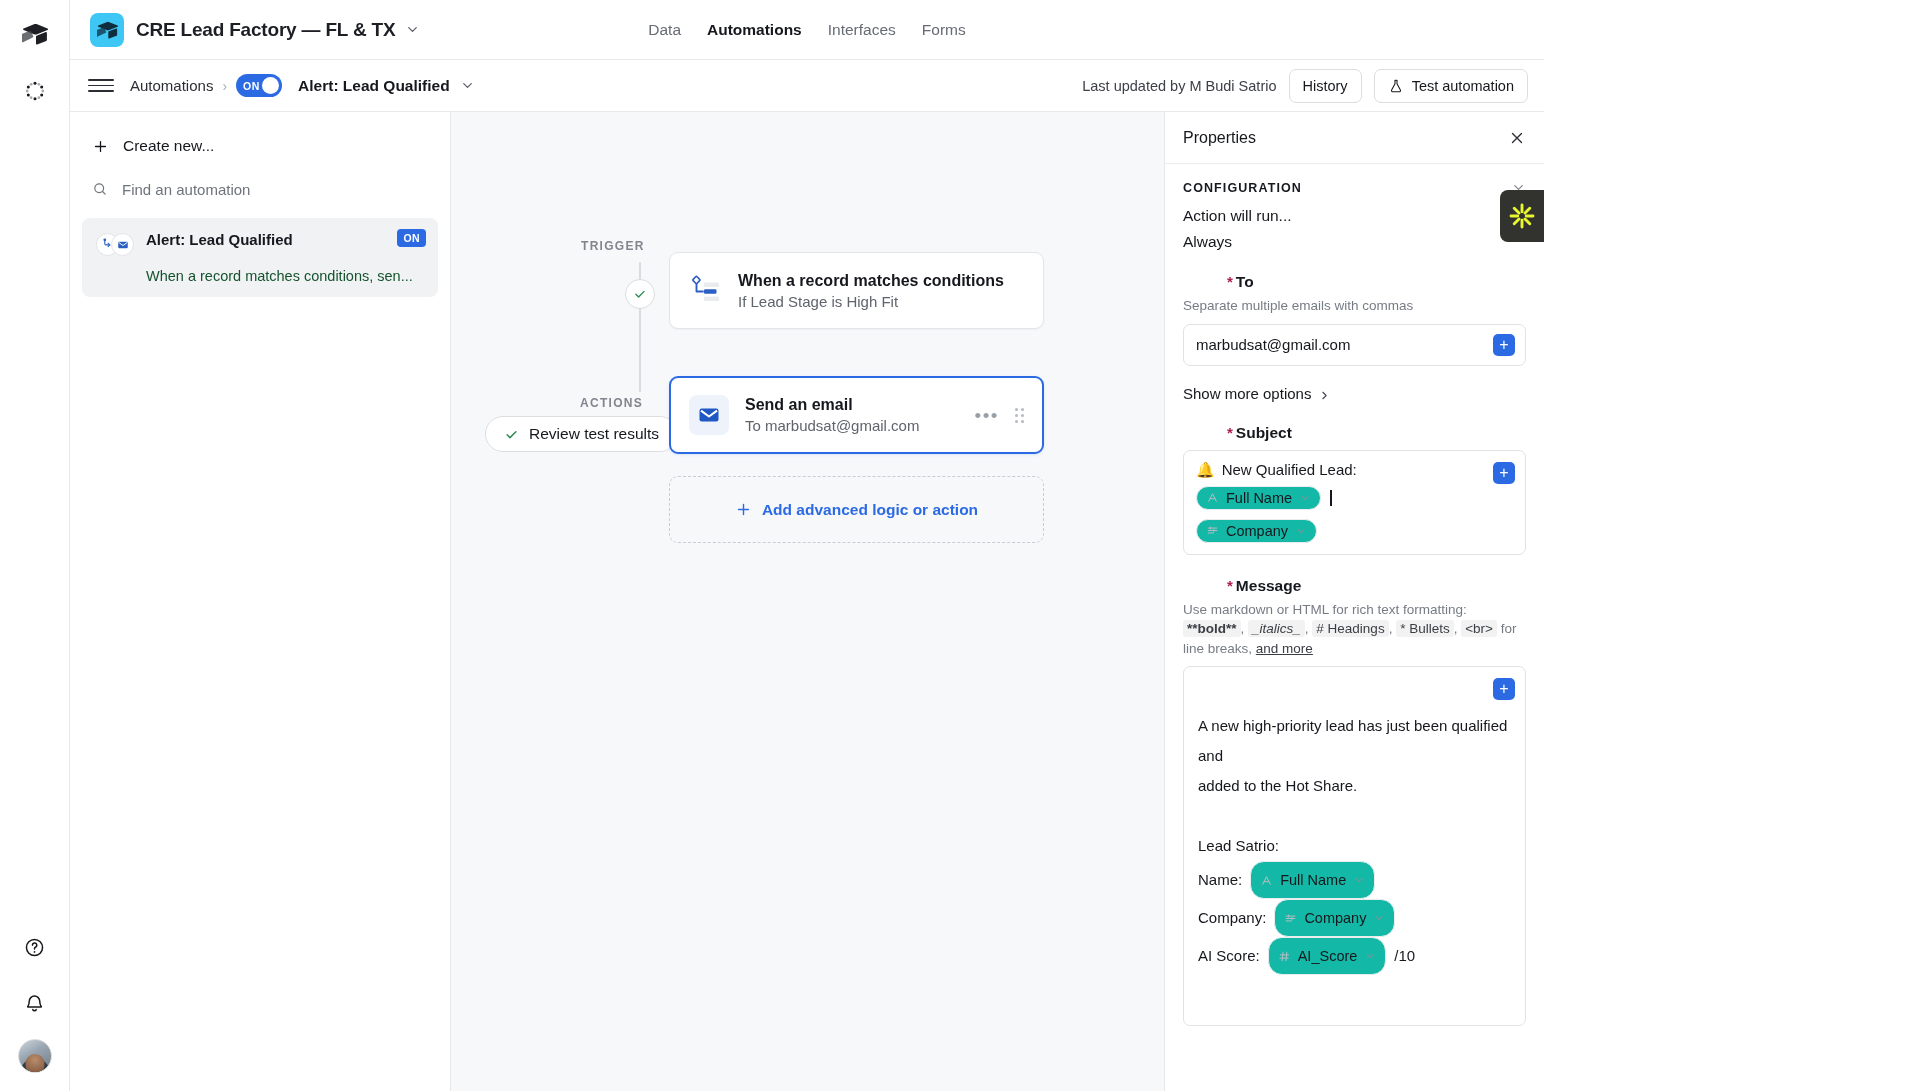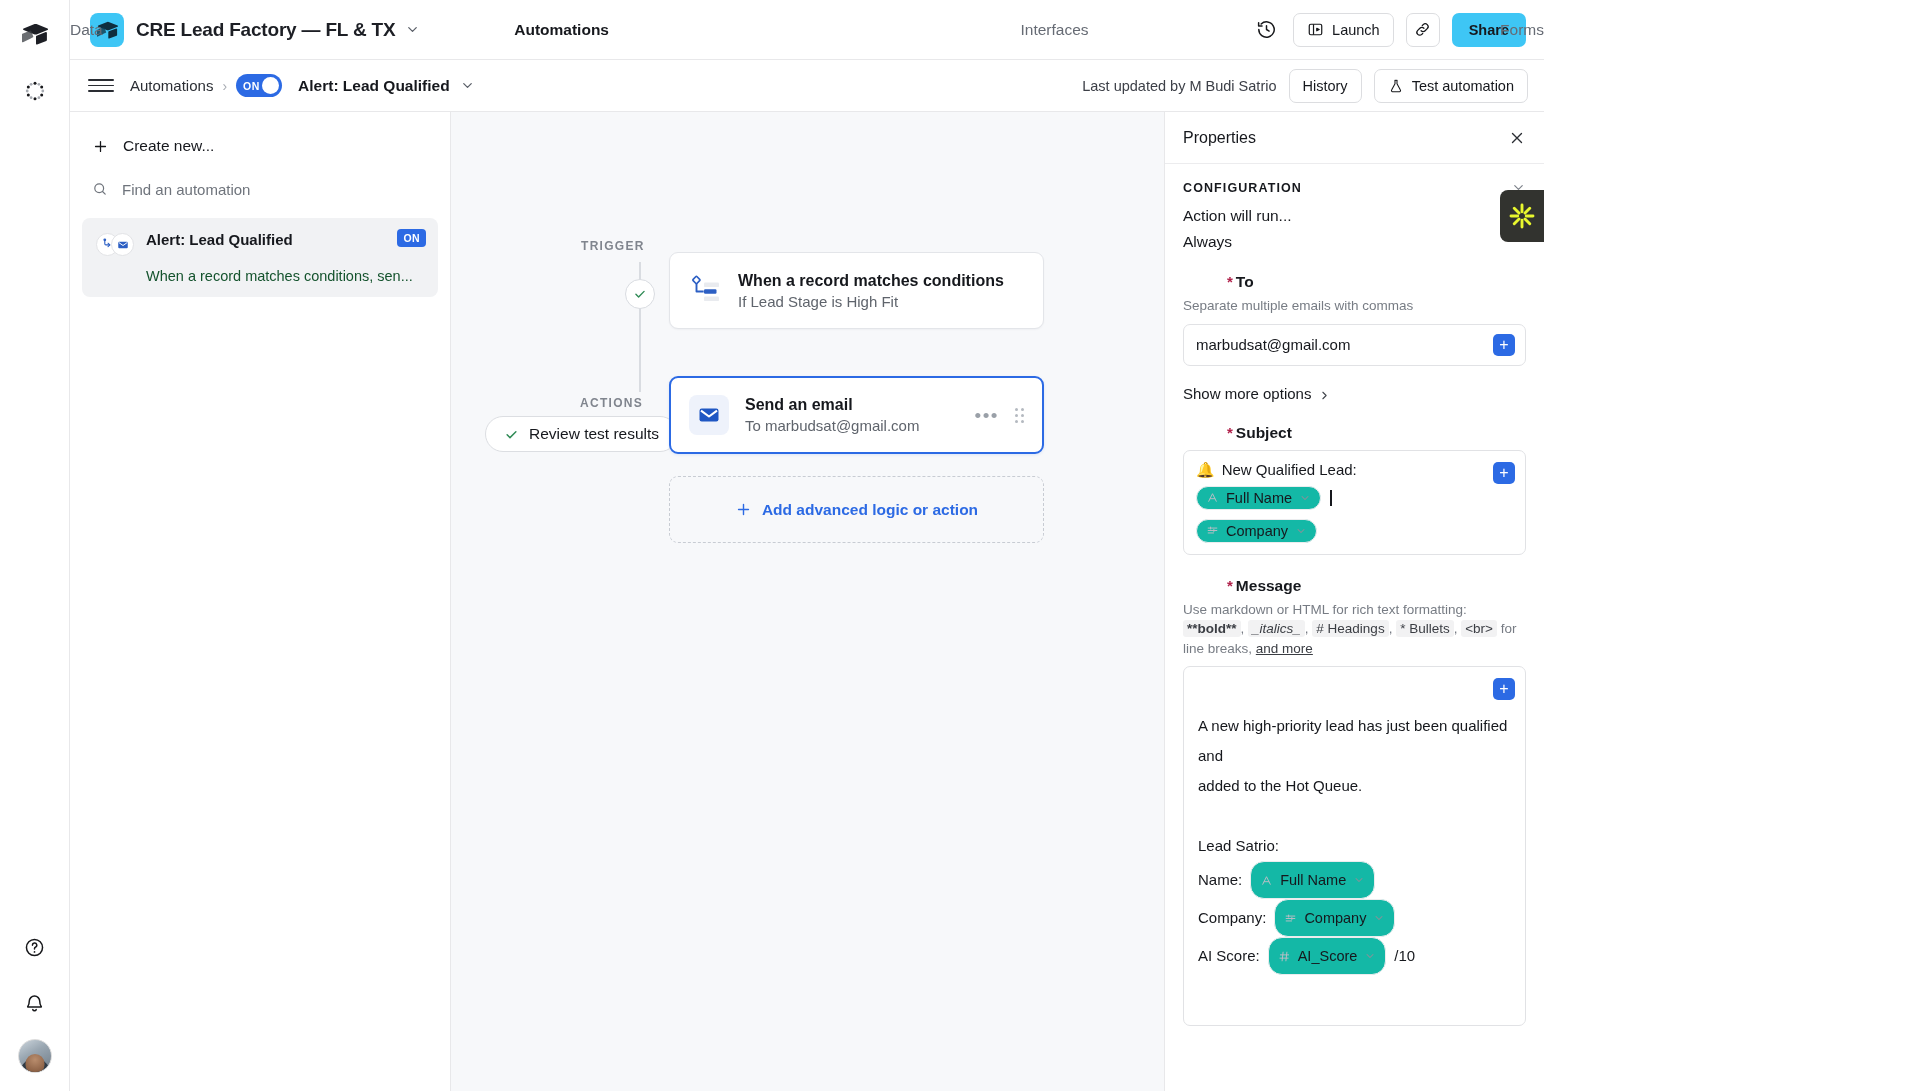--- a/index.html
+++ b/index.html
@@ -51,21 +51,21 @@
     width: 34px; height: 34px; border-radius: 8px; background: #3ec6f5;
     display: flex; align-items: center; justify-content: center; flex: 0 0 34px;
   }
   .base-title {
     font-size: 19px; font-weight: 700; color: #1d1f25; margin-left: 12px;
     white-space: nowrap; letter-spacing: -0.2px;
   }
   .chev { margin-left: 10px; color: #5a5f68; display:flex; align-items:center;}
 
   .topnav {
-    position: absolute; left: 0; right: 0; display: flex; justify-content: space-between;
+    position: absolute; left: 0; right: 0; display: flex; justify-content: center;
     gap: 26px; pointer-events: none;
   }
   .topnav > * { pointer-events: auto; }
   .topnav-item { font-size: 15.5px; color: #666b74; white-space: nowrap; }
   .topnav-item.active { color: #16181d; font-weight: 700; }
 
   .topright { margin-left: auto; display: flex; align-items: center; gap: 12px; }
   .icon-btn-plain { width: 30px; height: 30px; display:flex; align-items:center; justify-content:center; color:#16181d;}
   .btn-outline {
     height: 34px; border: 1px solid #dcdde0; border-radius: 7px; background: #fff;
@@ -309,46 +309,20 @@
           </svg>
       </div>
 
       <div class="topnav">
         <div class="topnav-item">Data</div>
         <div class="topnav-item active">Automations</div>
         <div class="topnav-item">Interfaces</div>
         <div class="topnav-item">Forms</div>
       </div>
 
-      <div class="topright">
-        <div class="icon-btn-plain">
-          <svg width="21" height="21" viewBox="0 0 24 24" fill="none" stroke="#17181b" stroke-width="1.7" stroke-linecap="round" stroke-linejoin="round">
-              <path d="M3.2 12a8.8 8.8 0 1 0 2.7-6.3"></path>
-              <path d="M3 4.2v3.9h3.9"></path>
-              <path d="M12 7.6V12l3 1.8"></path>
-            </svg>
-        </div>
-        <div class="btn-outline">
-          <span style="display:flex">
-            <svg width="17" height="17" viewBox="0 0 24 24" fill="none" stroke="#17181b" stroke-width="1.7" stroke-linejoin="round">
-                <rect x="3.2" y="4.6" width="17.6" height="14.8" rx="2.2"></rect>
-                <path d="M9.2 4.6v14.8"></path>
-                <path d="m13.8 10.4 3.4 1.7-3.4 1.7Z" fill="#17181b"></path>
-              </svg>
-          </span>
-          <span>Launch</span>
-        </div>
-        <div class="btn-icon-sq">
-          <svg width="17" height="17" viewBox="0 0 24 24" fill="none" stroke="#17181b" stroke-width="1.8" stroke-linecap="round">
-              <path d="M10 13.8a4 4 0 0 0 5.7 0l3-3a4 4 0 0 0-5.7-5.7l-1.3 1.3"></path>
-              <path d="M14 10.2a4 4 0 0 0-5.7 0l-3 3A4 4 0 0 0 11 18.9l1.3-1.3"></path>
-            </svg>
-        </div>
-        <div class="btn-share">Share</div>
-      </div>
     </div>
 
     <div class="subbar">
       <div class="hamburger">
           <span></span>
           <span></span>
           <span></span>
         </div>
       <div class="crumb">Automations</div>
       <span class="crumb-sep">›</span>
@@ -589,21 +563,21 @@
             <span class="code-chip norm">* Bullets</span>,
             <span class="code-chip norm">&lt;br&gt;</span>
             <span>for line breaks,</span>
             <span class="lnk-u">and more</span>
           </div>
 
           <div class="msg-box">
             <span class="plus-btn plus-abs">+</span>
             <div class="msg-line gap"></div>
             <div class="msg-line">A new high-priority lead has just been qualified and</div>
-            <div class="msg-line">added to the Hot Queue.</div>
+            <div class="msg-line">added to the Hot Share.</div>
             <div class="msg-line gap"></div>
             <div class="msg-line">Lead Satrio:</div>
 
             <div class="msg-inline">
               <span>Name:</span>
               <span class="token">
                 <span class="ticon">
                   <svg width="13" height="13" viewBox="0 0 24 24" fill="none" stroke="#b9bdc4" stroke-width="1.8" stroke-linecap="round" stroke-linejoin="round">
                       <path d="M5 19 12 5l7 14"></path>
                       <path d="M7.8 14.2h8.4"></path>

